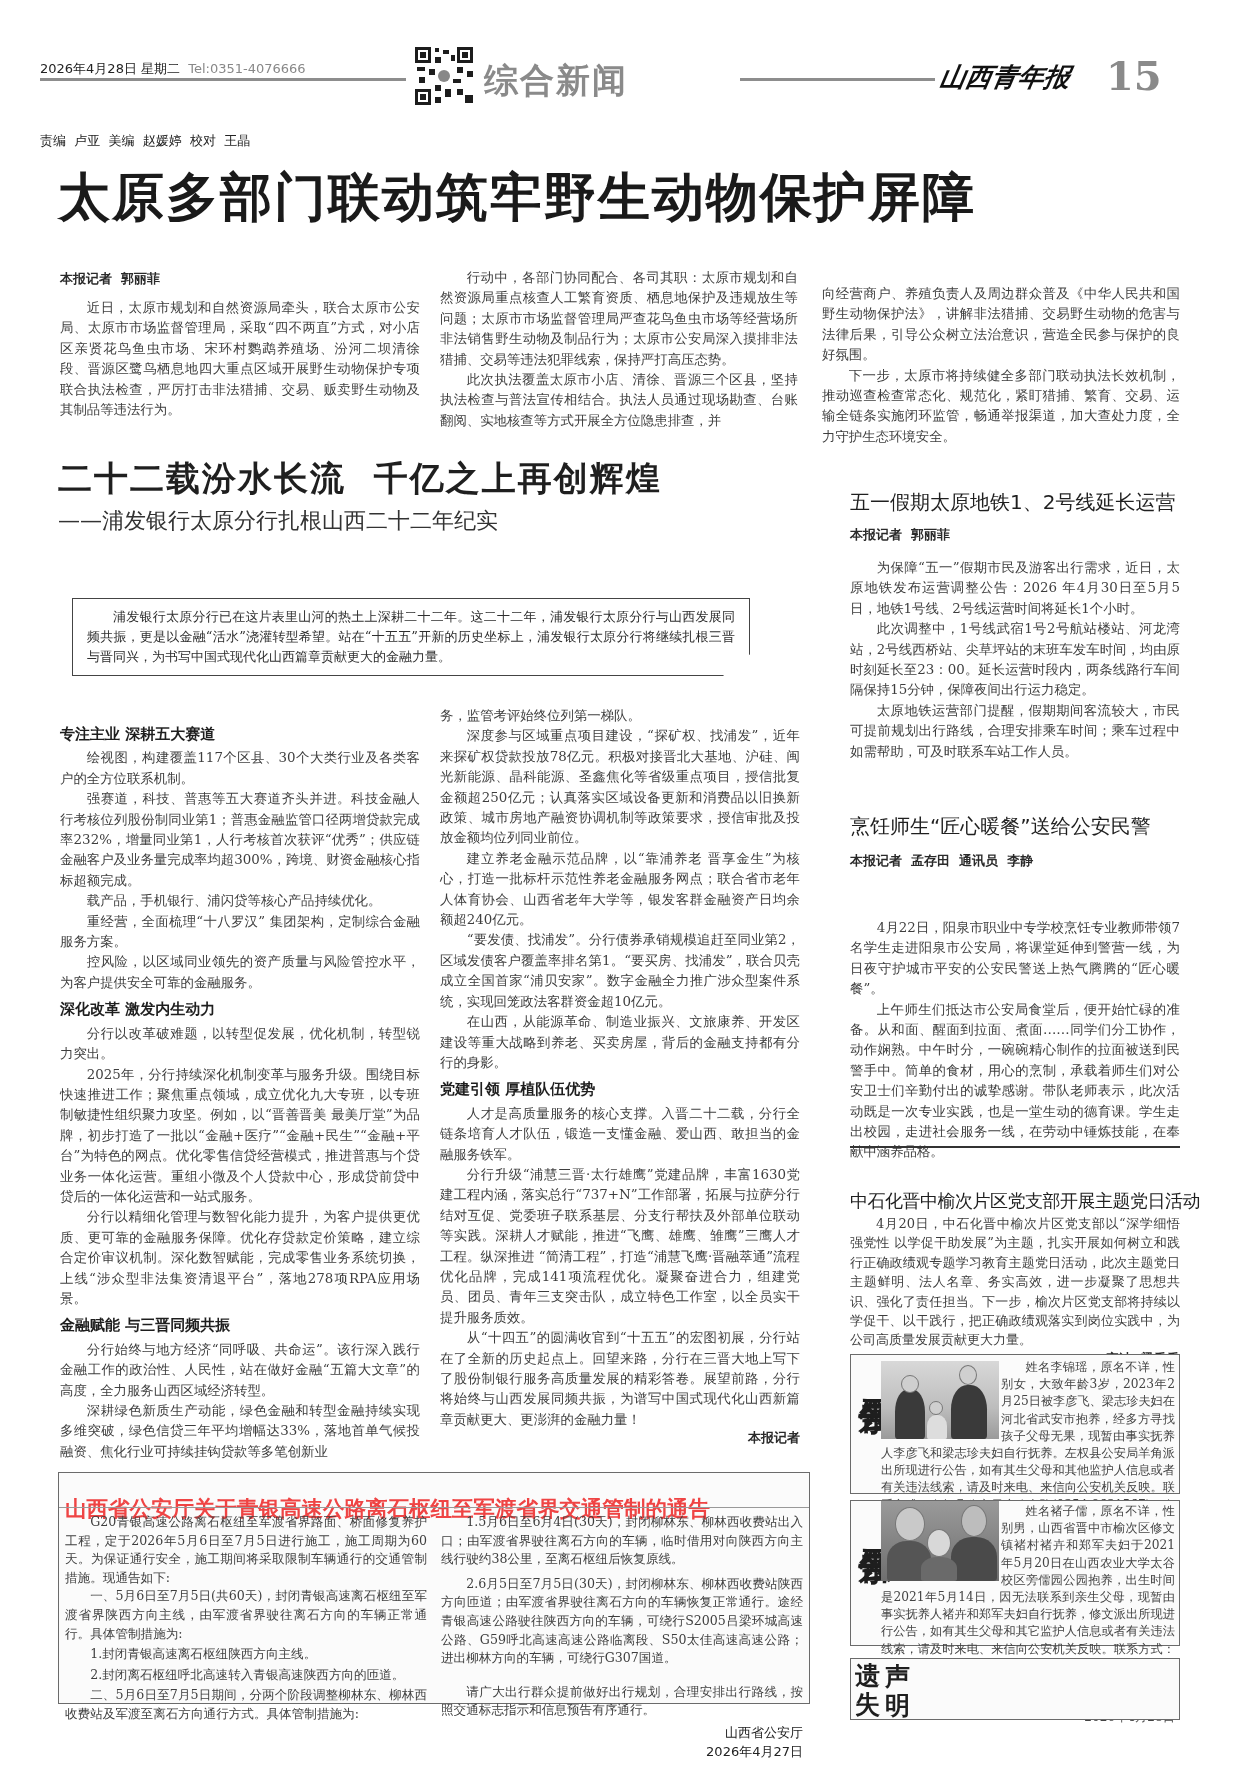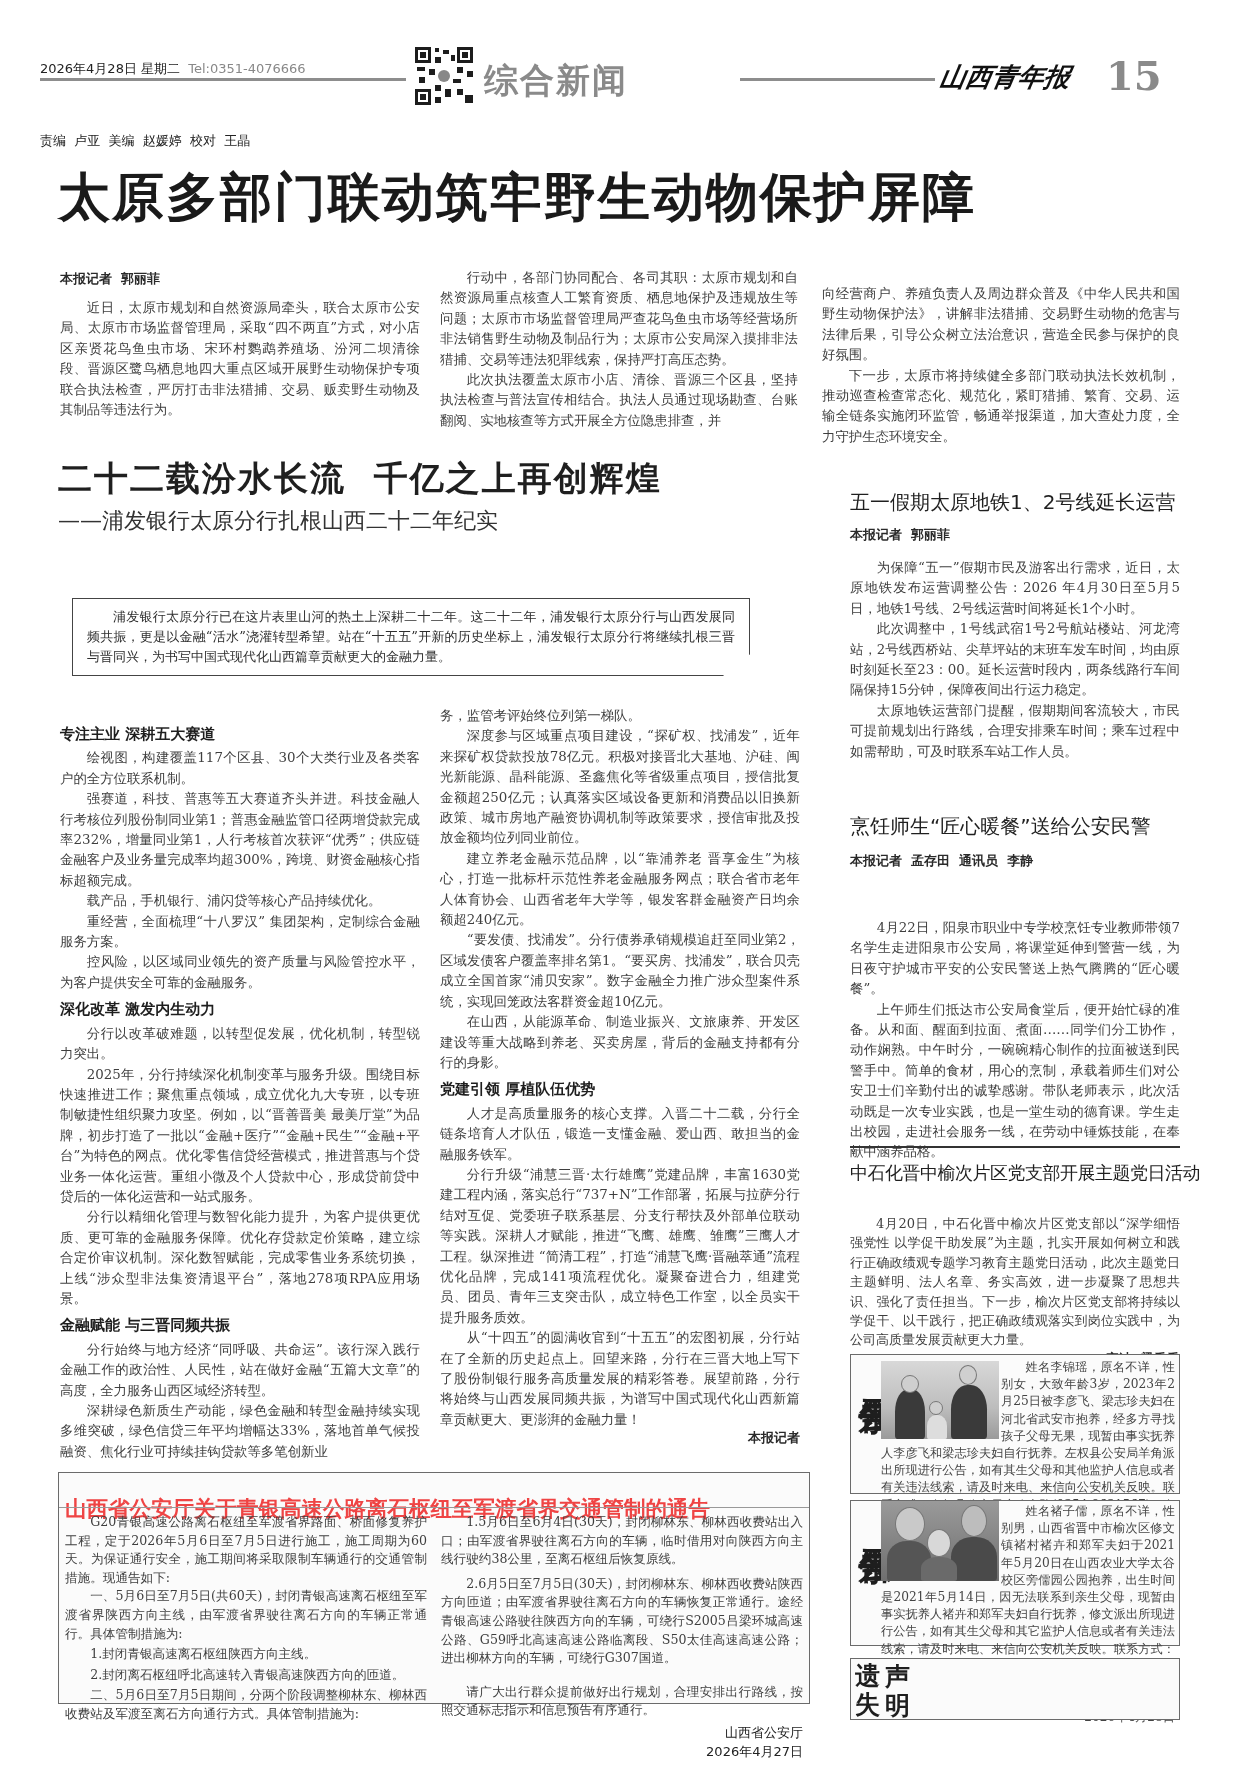--- a/index.html
+++ b/index.html
@@ -139,21 +139,21 @@
 
 <div class="abs hl" style="left:850px;top:796px;font-size:20px;font-weight:normal;">烹饪师生“匠心暖餐”送给公安民警</div>
 <div class="abs byline" style="left:850px;top:852px;white-space:pre;">本报记者  孟存田  通讯员  李静</div>
 <div class="abs p" style="left:850px;top:918px;width:330px;">
   <p>4月22日，阳泉市职业中专学校烹饪专业教师带领7名学生走进阳泉市公安局，将课堂延伸到警营一线，为日夜守护城市平安的公安民警送上热气腾腾的“匠心暖餐”。</p>
   <p>上午师生们抵达市公安局食堂后，便开始忙碌的准备。从和面、醒面到拉面、煮面……同学们分工协作，动作娴熟。中午时分，一碗碗精心制作的拉面被送到民警手中。简单的食材，用心的烹制，承载着师生们对公安卫士们辛勤付出的诚挚感谢。带队老师表示，此次活动既是一次专业实践，也是一堂生动的德育课。学生走出校园，走进社会服务一线，在劳动中锤炼技能，在奉献中涵养品格。</p>
 </div>
 
 <div class="rule" style="left:850px;top:1146px;width:330px;height:2px;background:#333;"></div>
 
-<div class="abs hl" style="left:850px;top:1144px;font-size:18px;font-weight:normal;letter-spacing:-0.5px;">中石化晋中榆次片区党支部开展主题党日活动</div>
+<div class="abs hl" style="left:850px;top:1172px;font-size:18px;font-weight:normal;letter-spacing:-0.5px;">中石化晋中榆次片区党支部开展主题党日活动</div>
 <div class="abs p" style="left:850px;top:1214px;width:330px;font-size:13px;line-height:19.4px;">
   <p>4月20日，中石化晋中榆次片区党支部以“深学细悟强党性 以学促干助发展”为主题，扎实开展如何树立和践行正确政绩观专题学习教育主题党日活动，此次主题党日主题鲜明、法人名章、务实高效，进一步凝聚了思想共识、强化了责任担当。下一步，榆次片区党支部将持续以学促干、以干践行，把正确政绩观落实到岗位实践中，为公司高质量发展贡献更大力量。</p>
   <div class="byline" style="text-align:right;white-space:pre;margin-top:-1px;">宋洁  梁香香</div>
 </div>
 
 <div class="ad-box" style="left:850px;top:1354px;width:330px;height:140px;">
   <div class="ad-title" style="left:4px;top:16px;width:40px;">寻亲公告</div>
   <div class="photo" style="left:30px;top:6px;width:118px;height:78px;">
     <div class="person" style="left:14px;top:28px;width:30px;height:50px;"></div>
     <div class="head" style="left:20px;top:14px;width:18px;height:18px;"></div>

